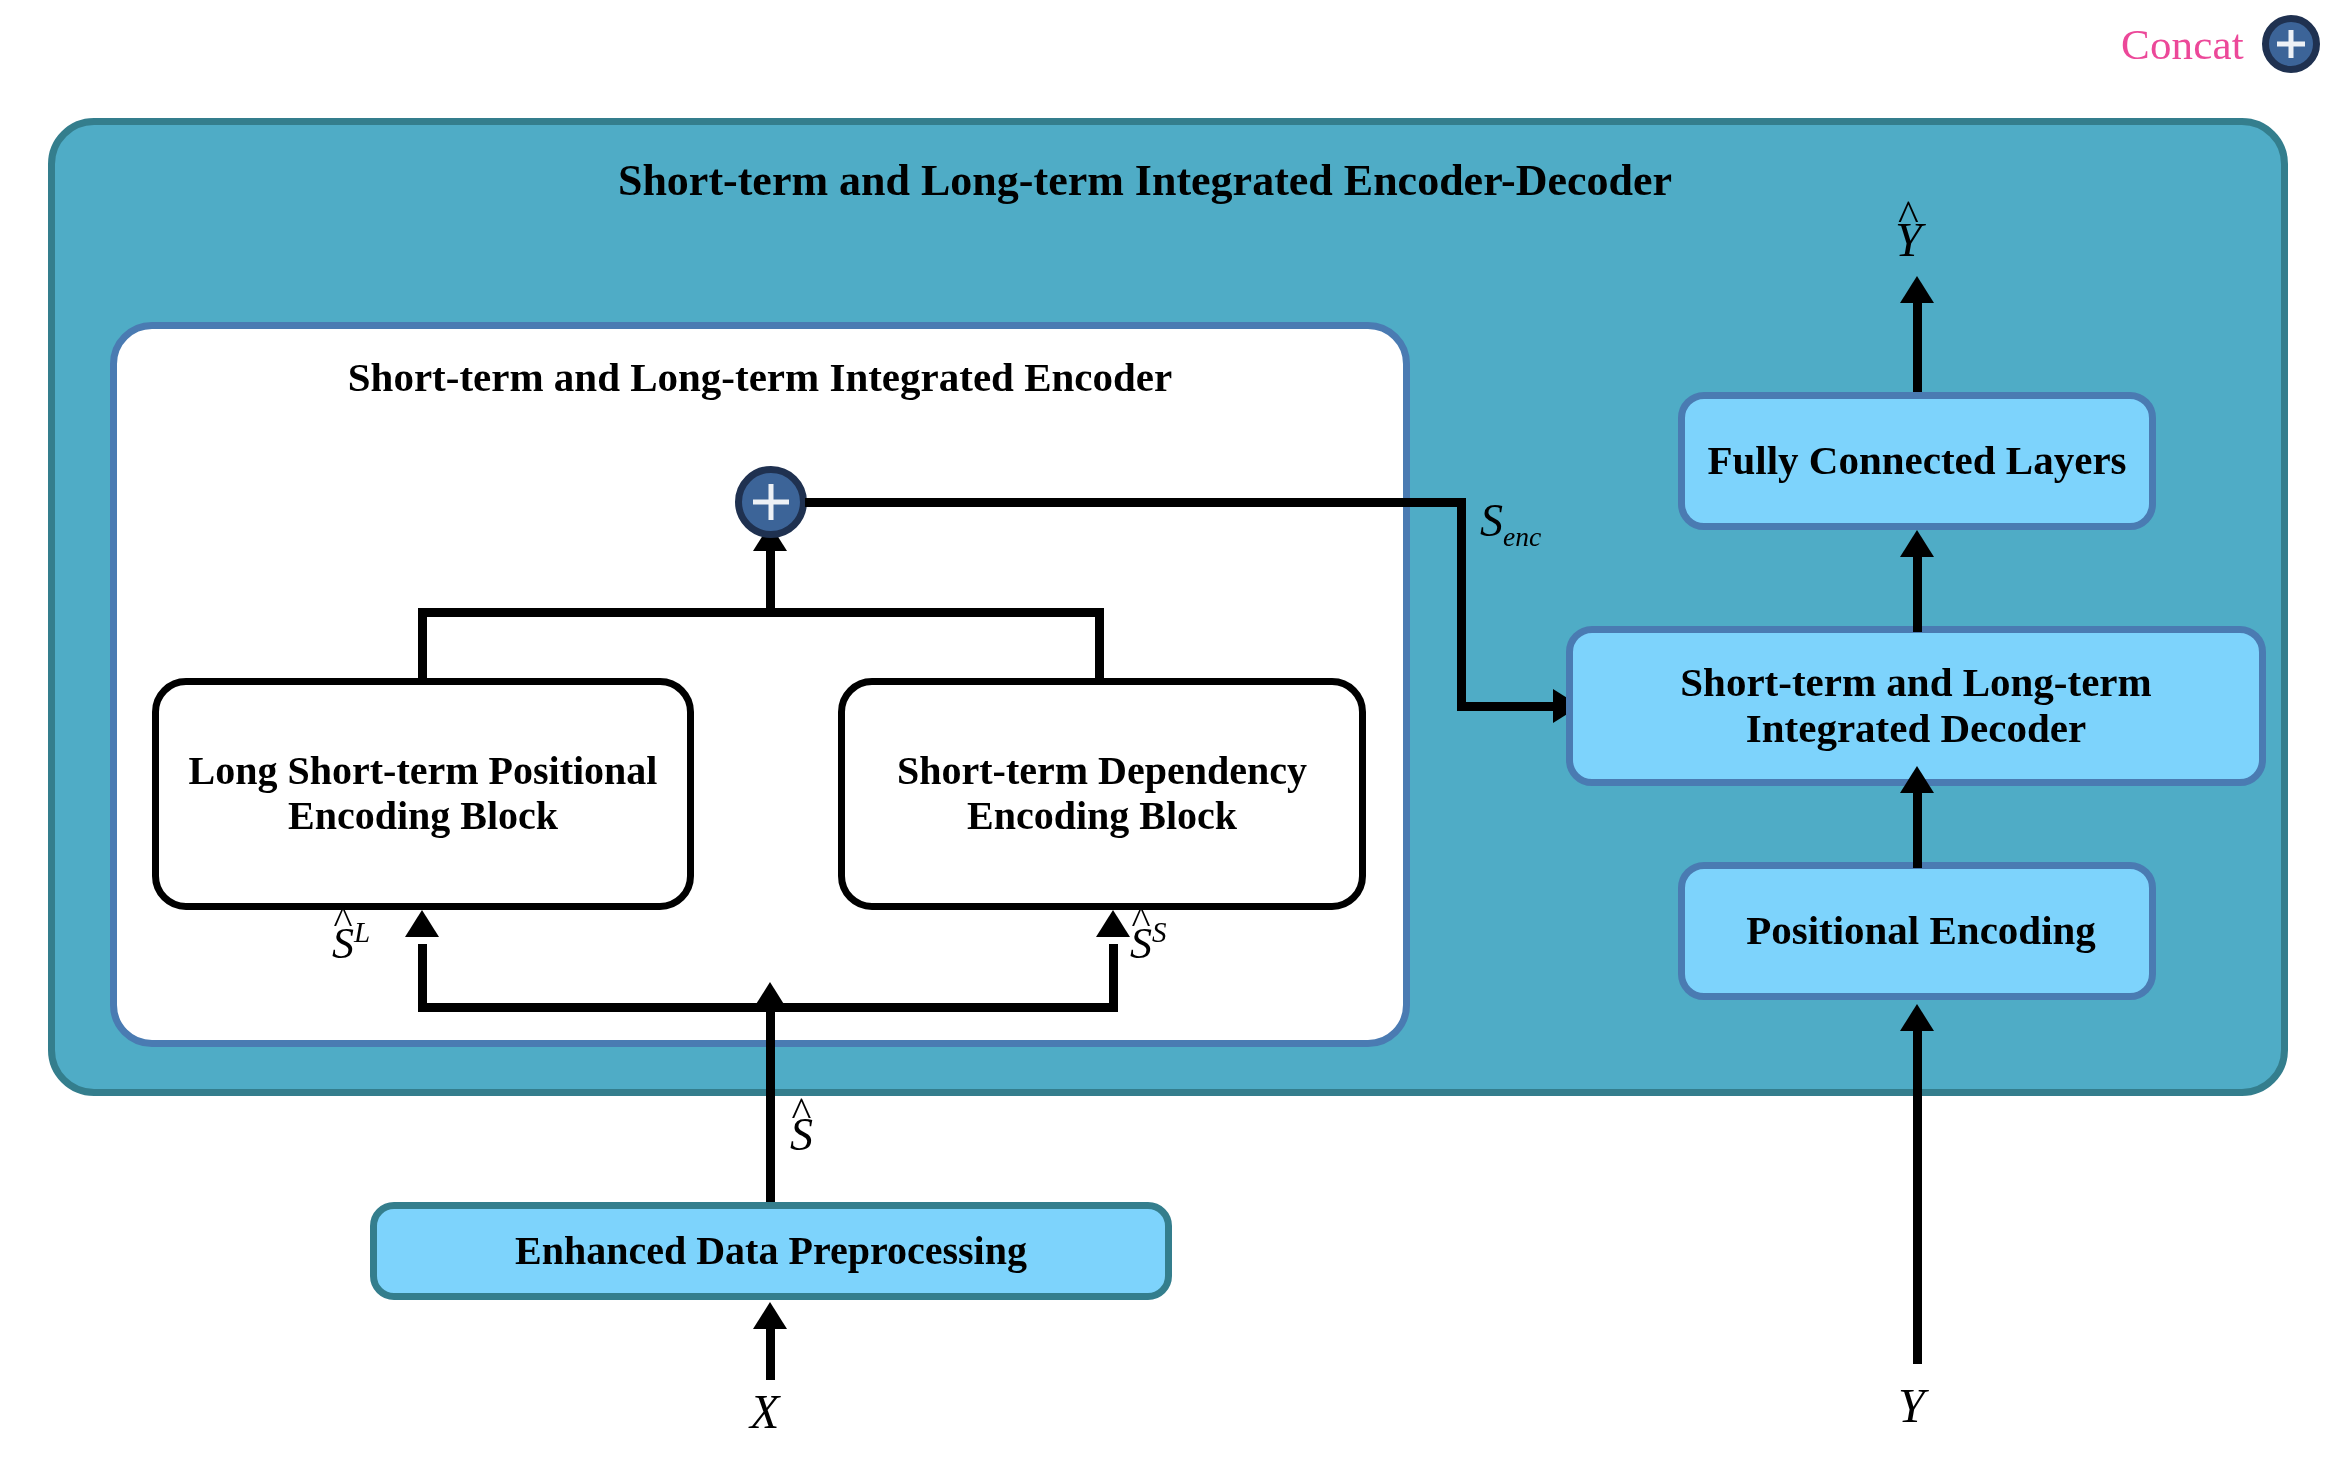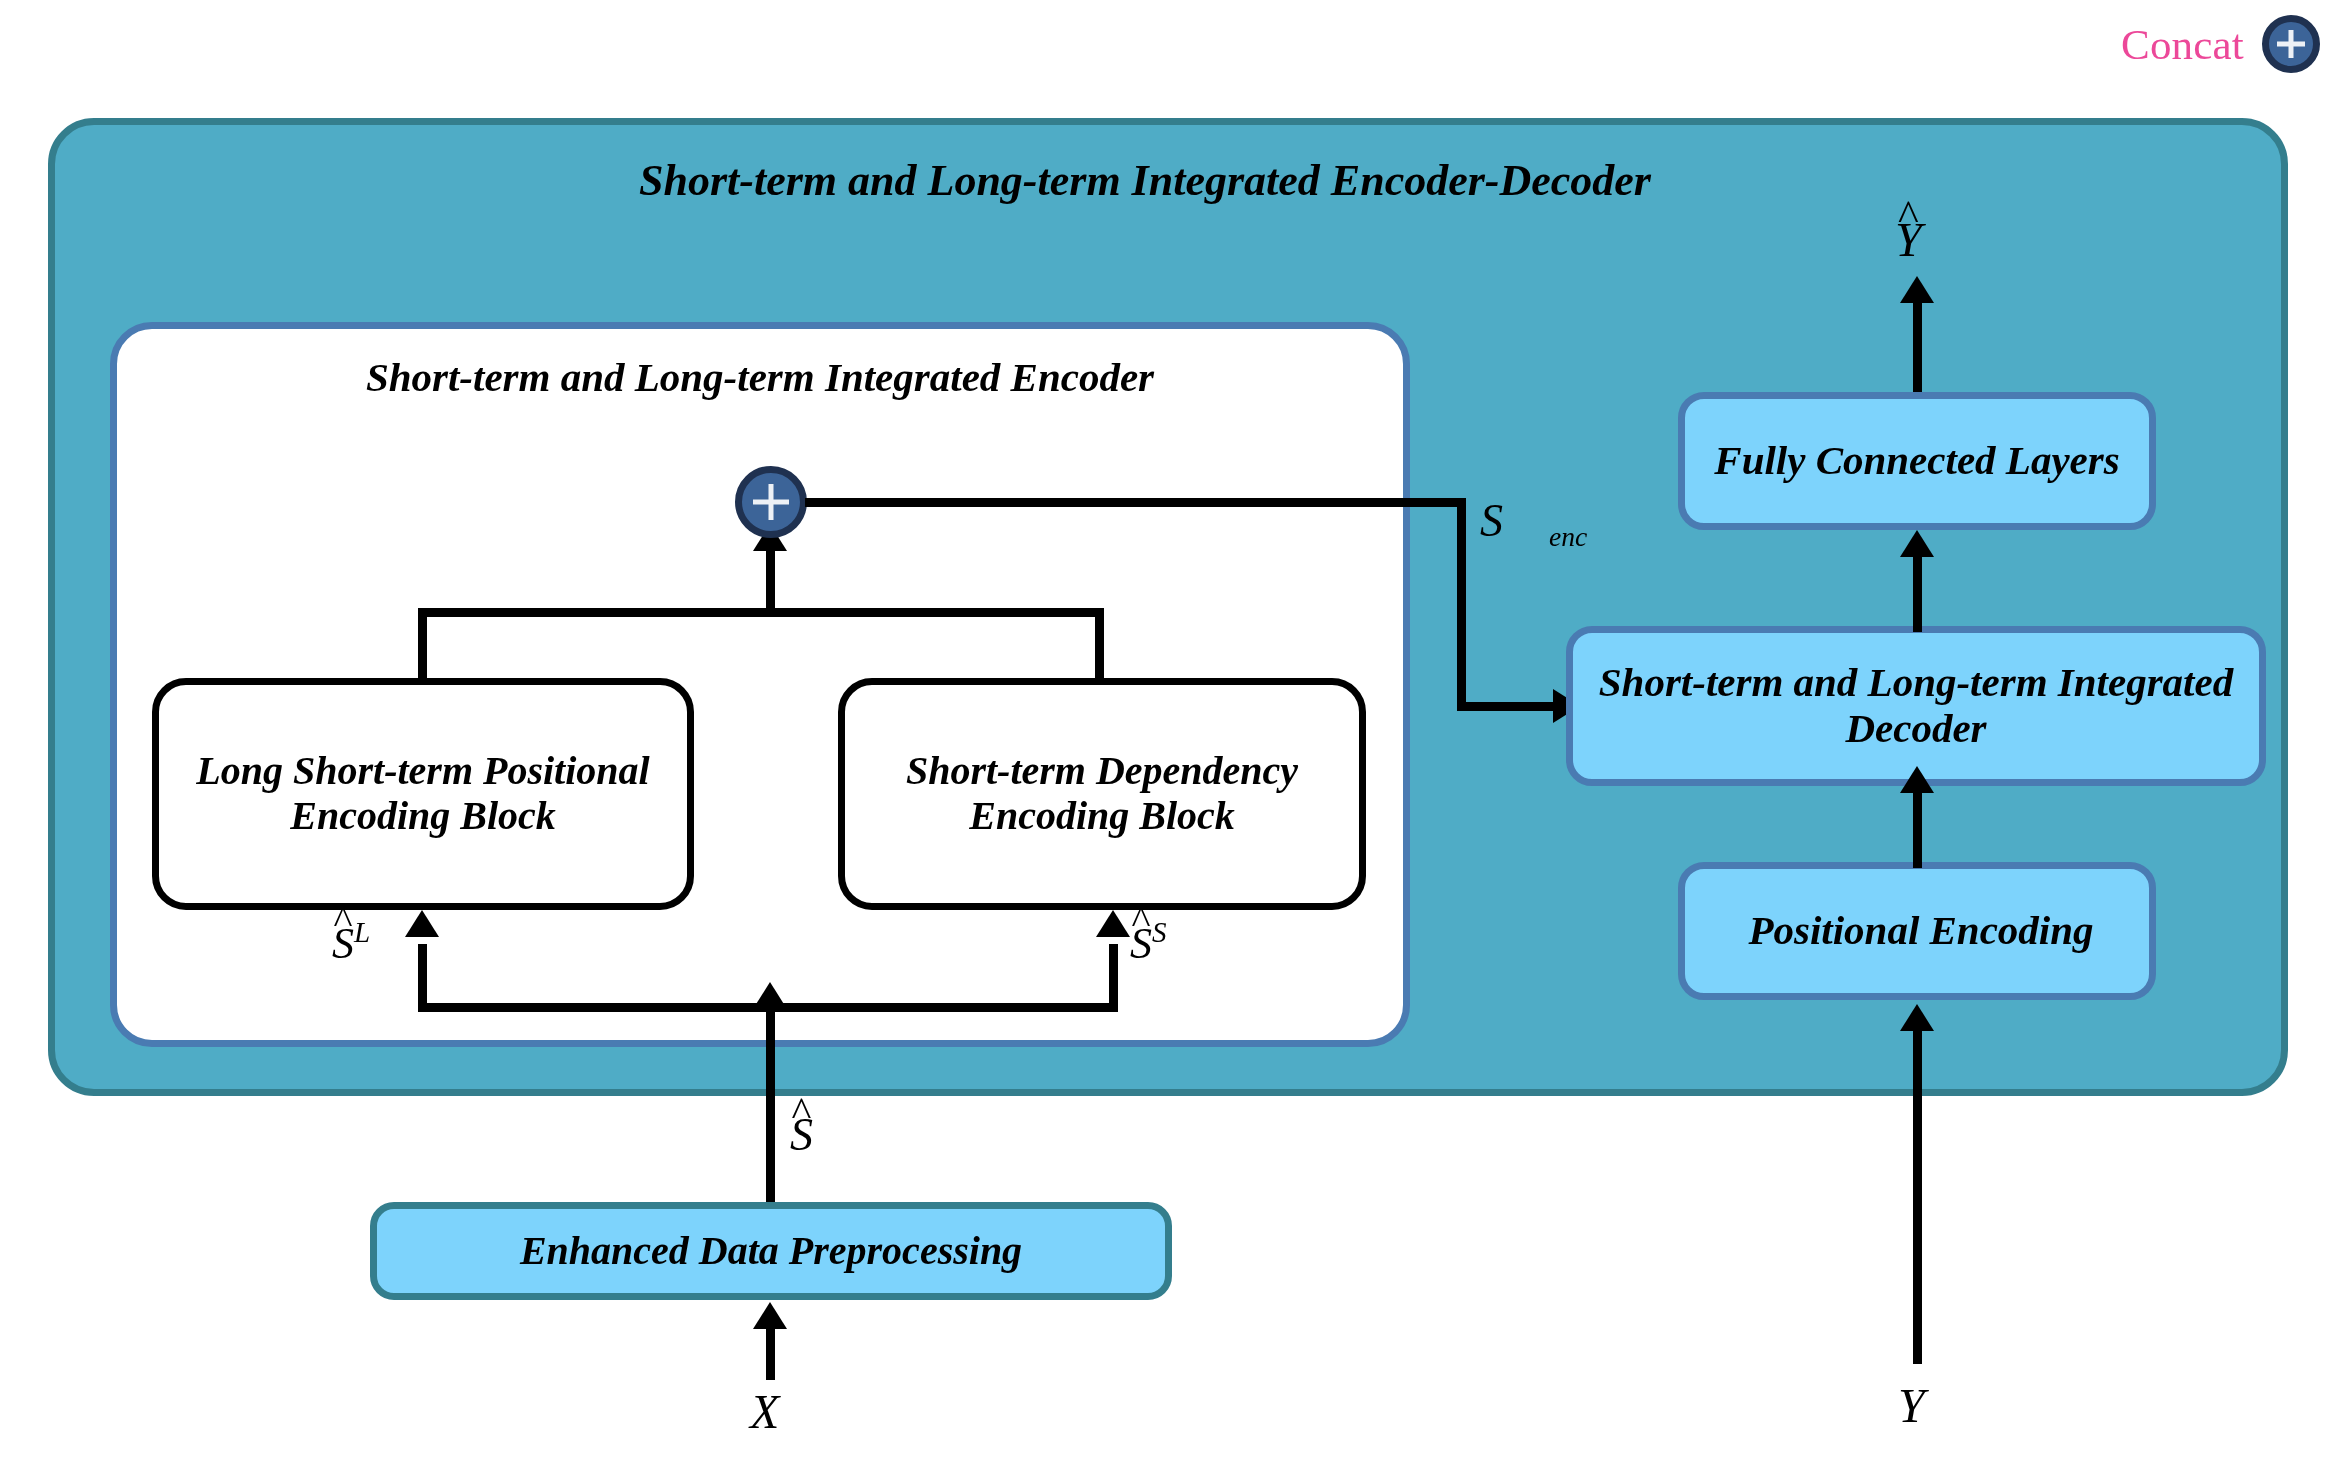--- a/index.html
+++ b/index.html
@@ -17,21 +17,21 @@
     background: #ffffff;
   }
 
   
   .abs { position: absolute; }
   .ctr-text {
     display: flex; align-items: center; justify-content: center;
     text-align: center;
     line-height: 1.12;
   }
-  .bold { font-weight: bold; font-style: italic; }
+  .bold { font-weight: bold; }
 
   
   #legend {
     left: 2030px; top: 10px;
     width: 290px; height: 68px;
     display: flex; align-items: center; justify-content: flex-end;
     gap: 18px;
   }
   #legend .legend-label {
     font-size: 43px;
@@ -144,21 +144,21 @@
 
   
   .math {
     color: #000000;
     font-family: "Liberation Serif", "DejaVu Serif", serif;
     font-style: italic;
     white-space: nowrap;
     line-height: 1;
   }
   .math .sup { font-size: 0.66em; font-style: italic; vertical-align: super; }
-  .math .sub { font-size: 0.60em; font-style: italic; vertical-align: sub; margin-left: 46px; }
+  .math .sub { font-size: 0.60em; font-style: italic; vertical-align: sub; }
   .hatwrap { position: relative; display: inline-block; }
   .hatwrap .hatmark {
     position: absolute; left: 50%; top: -0.50em;
     transform: translateX(-50%);
     font-style: normal;
     font-size: 0.92em;
   }
 </style>
 </head>
 <body>

